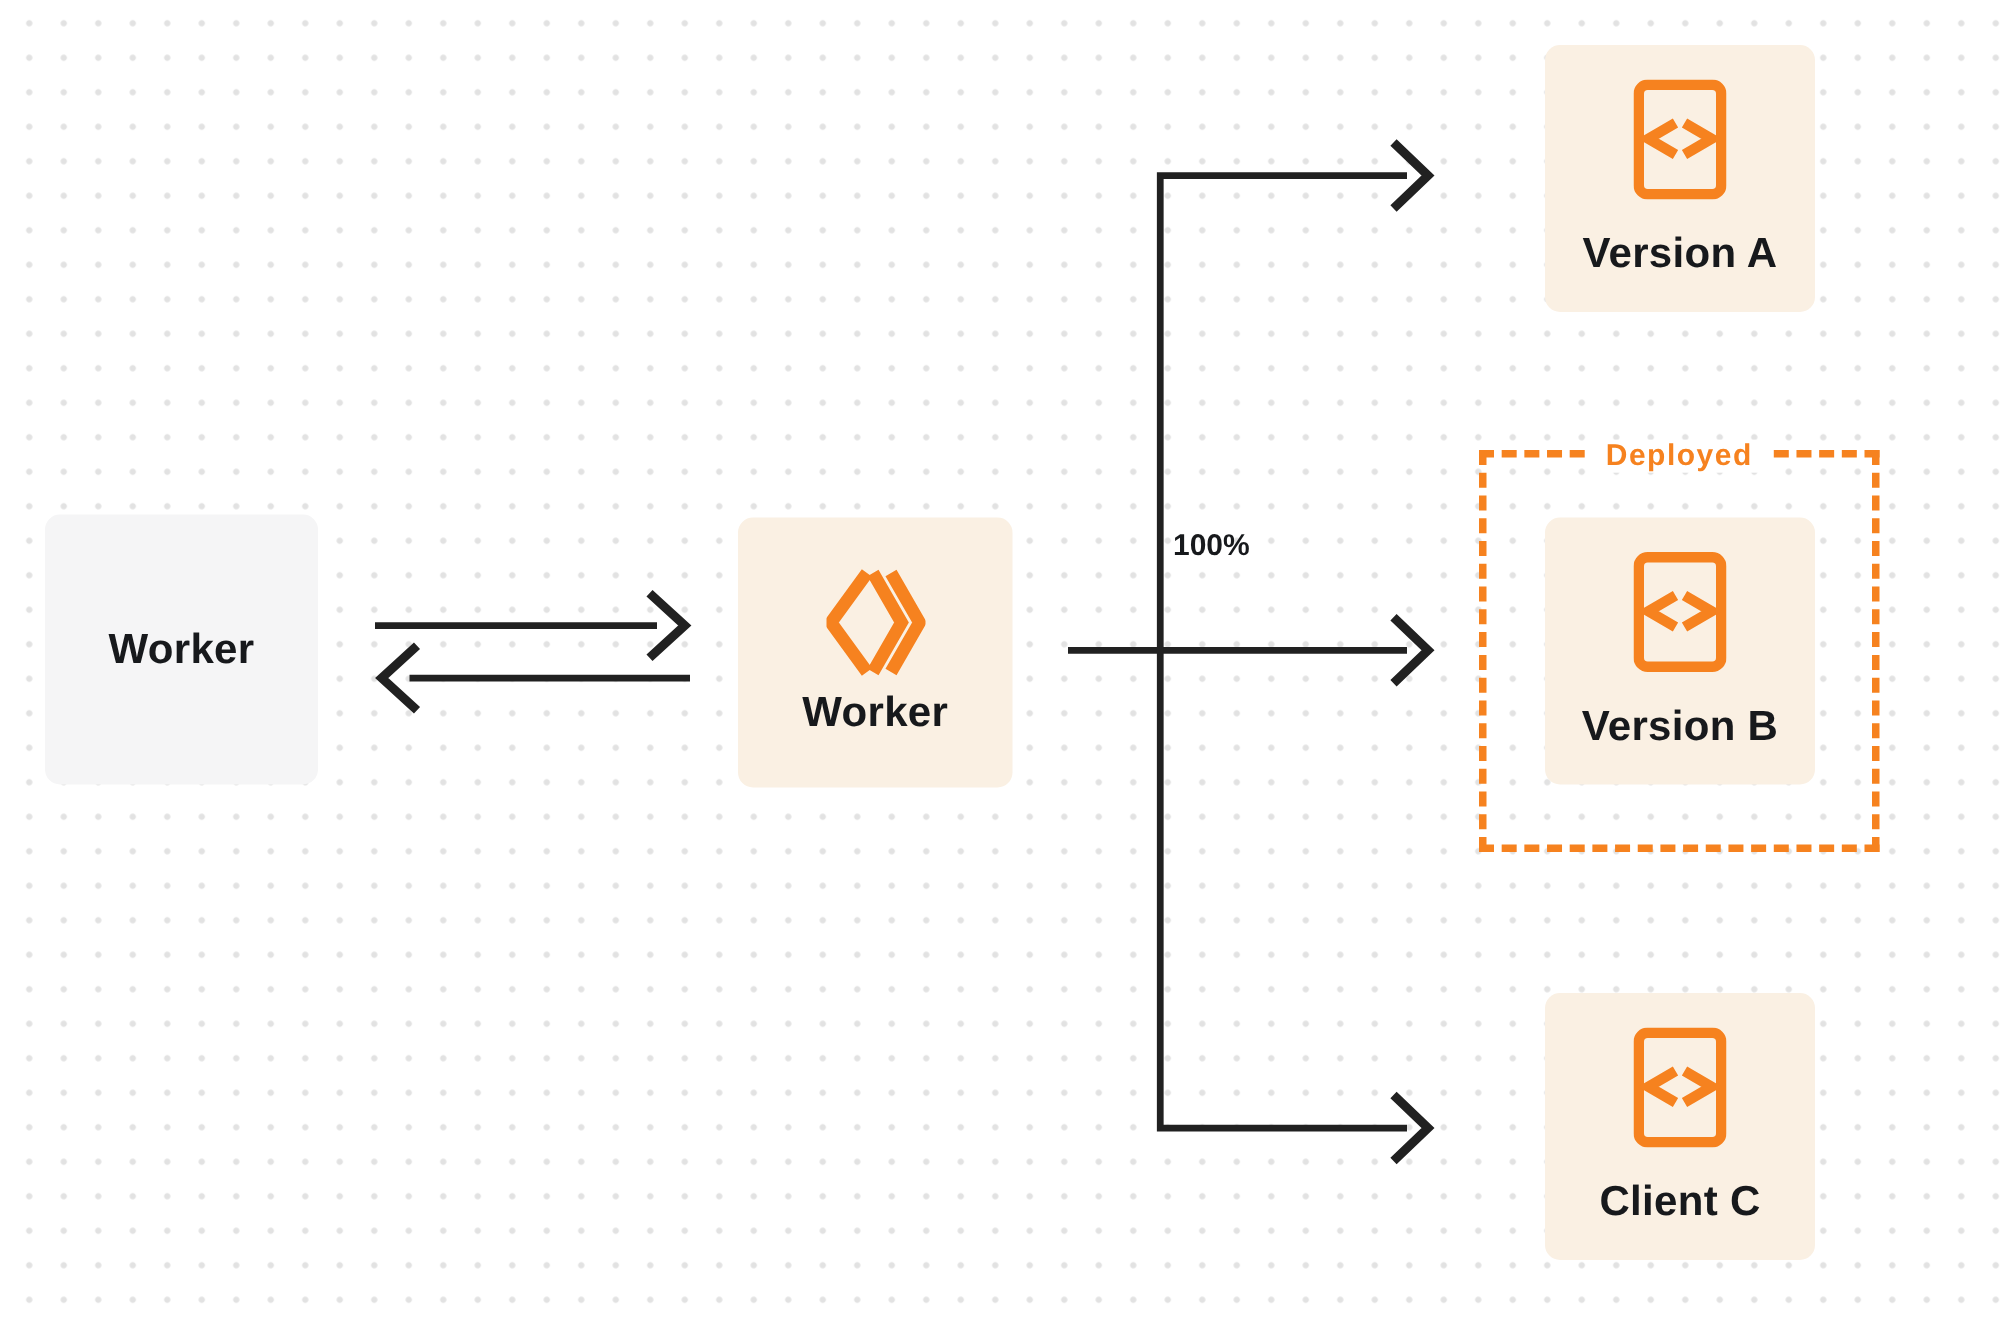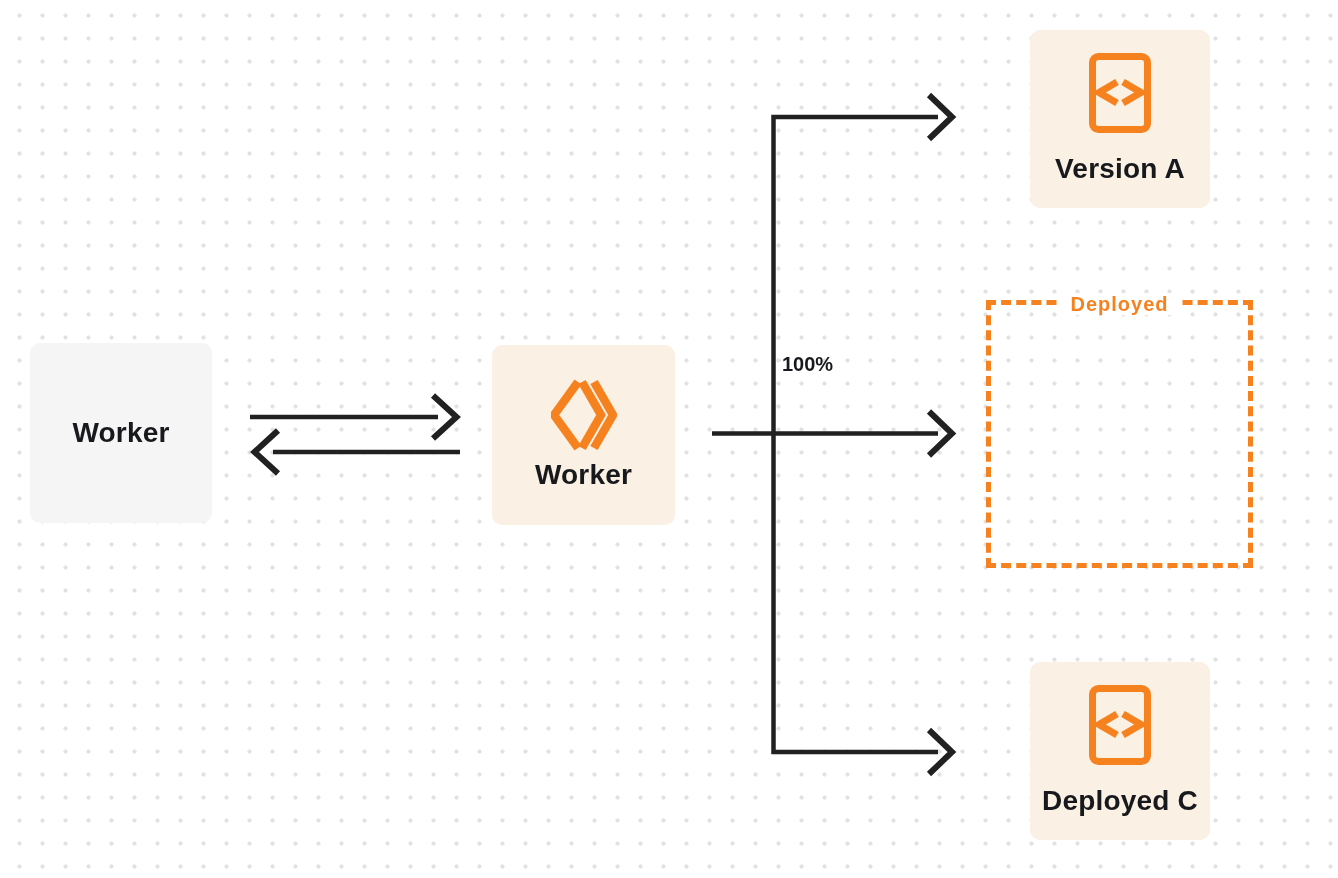--- a/index.html
+++ b/index.html
@@ -134,27 +134,35 @@
 
   <div class="node cream version-node" style="left:1030px;top:30px;width:180px;height:178px;">
     <svg class="icon-orange doc-icon" width="62" height="80" viewBox="0 0 62 80" aria-hidden="true">
       <rect x="3.5" y="3.5" width="55" height="73" rx="6"></rect>
       <polyline points="28,29 10,39.5 28,50"></polyline>
       <polyline points="34,29 52,39.5 34,50"></polyline>
     </svg>
     <span class="node-label">Version A</span>
   </div>
 
+  <div class="node cream version-node" style="left:1030px;top:345px;width:180px;height:178px;">
+    <svg class="icon-orange doc-icon" width="62" height="80" viewBox="0 0 62 80" aria-hidden="true">
+      <rect x="3.5" y="3.5" width="55" height="73" rx="6"></rect>
+      <polyline points="28,29 10,39.5 28,50"></polyline>
+      <polyline points="34,29 52,39.5 34,50"></polyline>
+    </svg>
+    <span class="node-label">Version B</span>
+  </div>
 
   <div class="node cream version-node" style="left:1030px;top:662px;width:180px;height:178px;">
     <svg class="icon-orange doc-icon" width="62" height="80" viewBox="0 0 62 80" aria-hidden="true">
       <rect x="3.5" y="3.5" width="55" height="73" rx="6"></rect>
       <polyline points="28,29 10,39.5 28,50"></polyline>
       <polyline points="34,29 52,39.5 34,50"></polyline>
     </svg>
-    <span class="node-label">Deployed C</span>
+    <span class="node-label">Client C</span>
   </div>
 
   <div class="traffic-label">
     <div class="traffic-percent">100%</div>
   </div>
 
 </div>
 
 </body></html>

